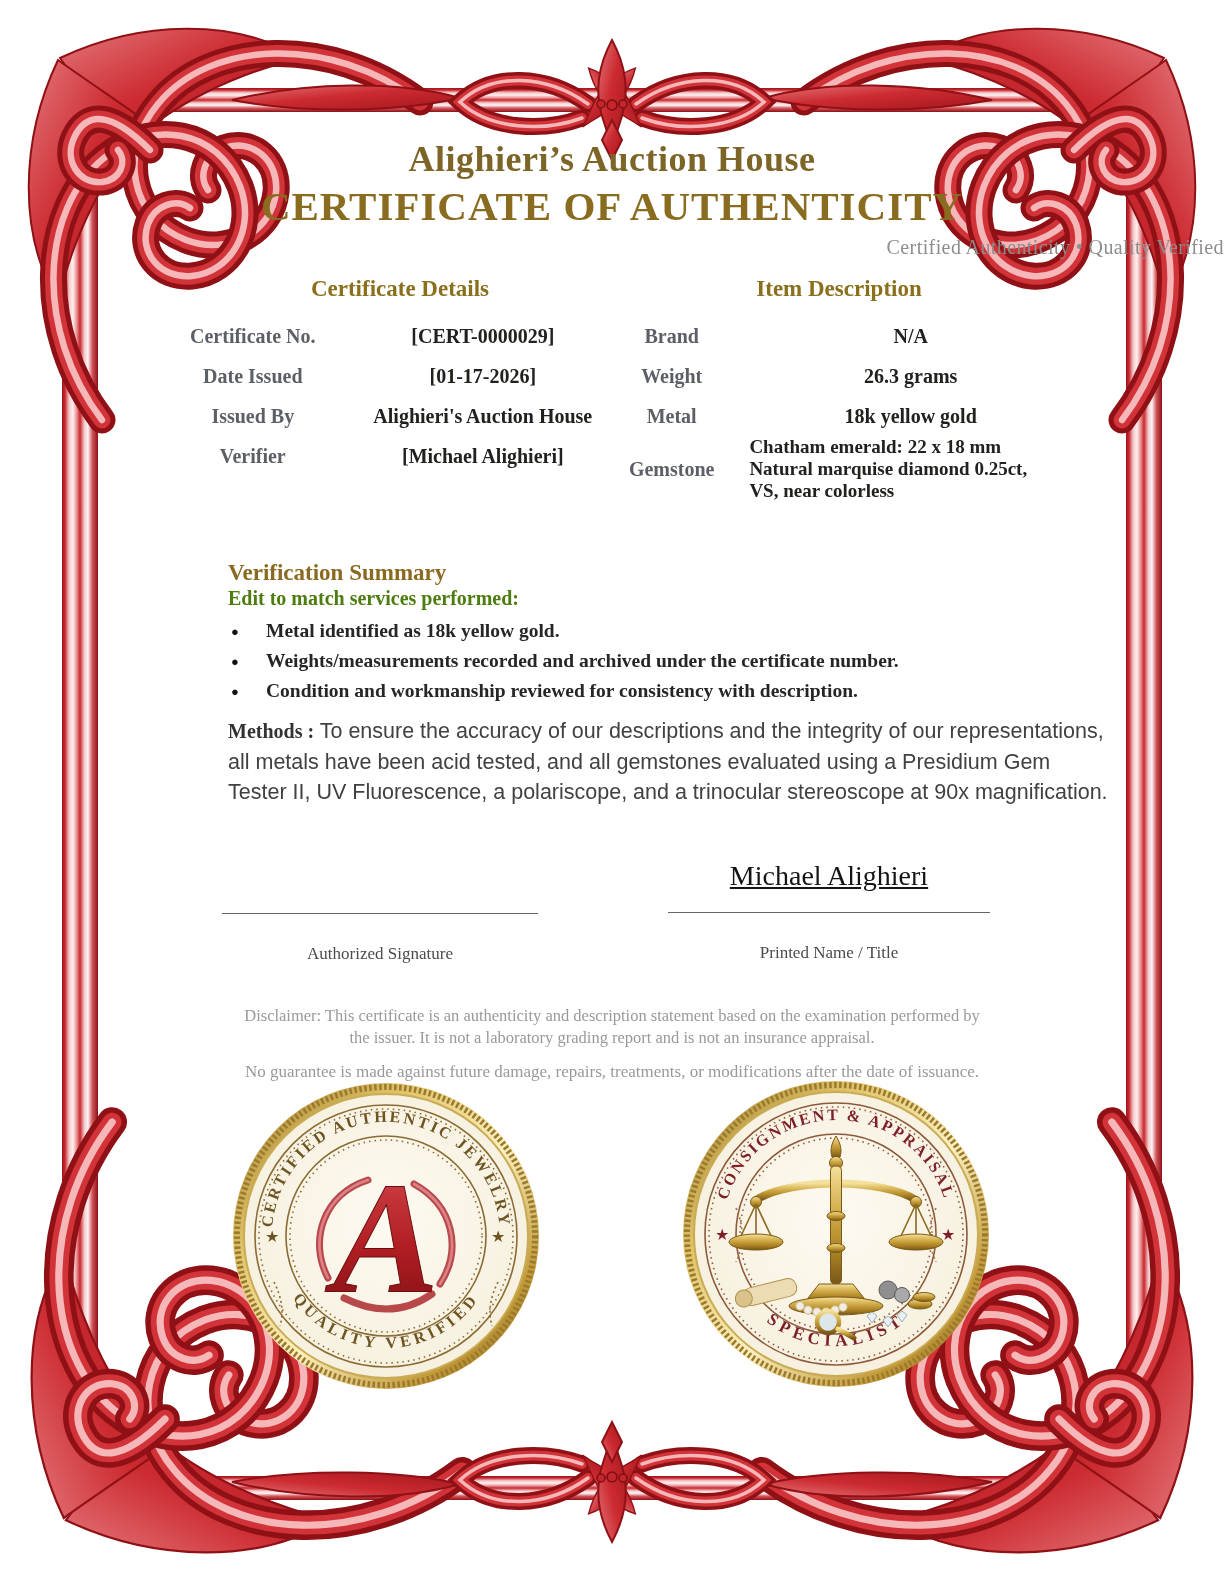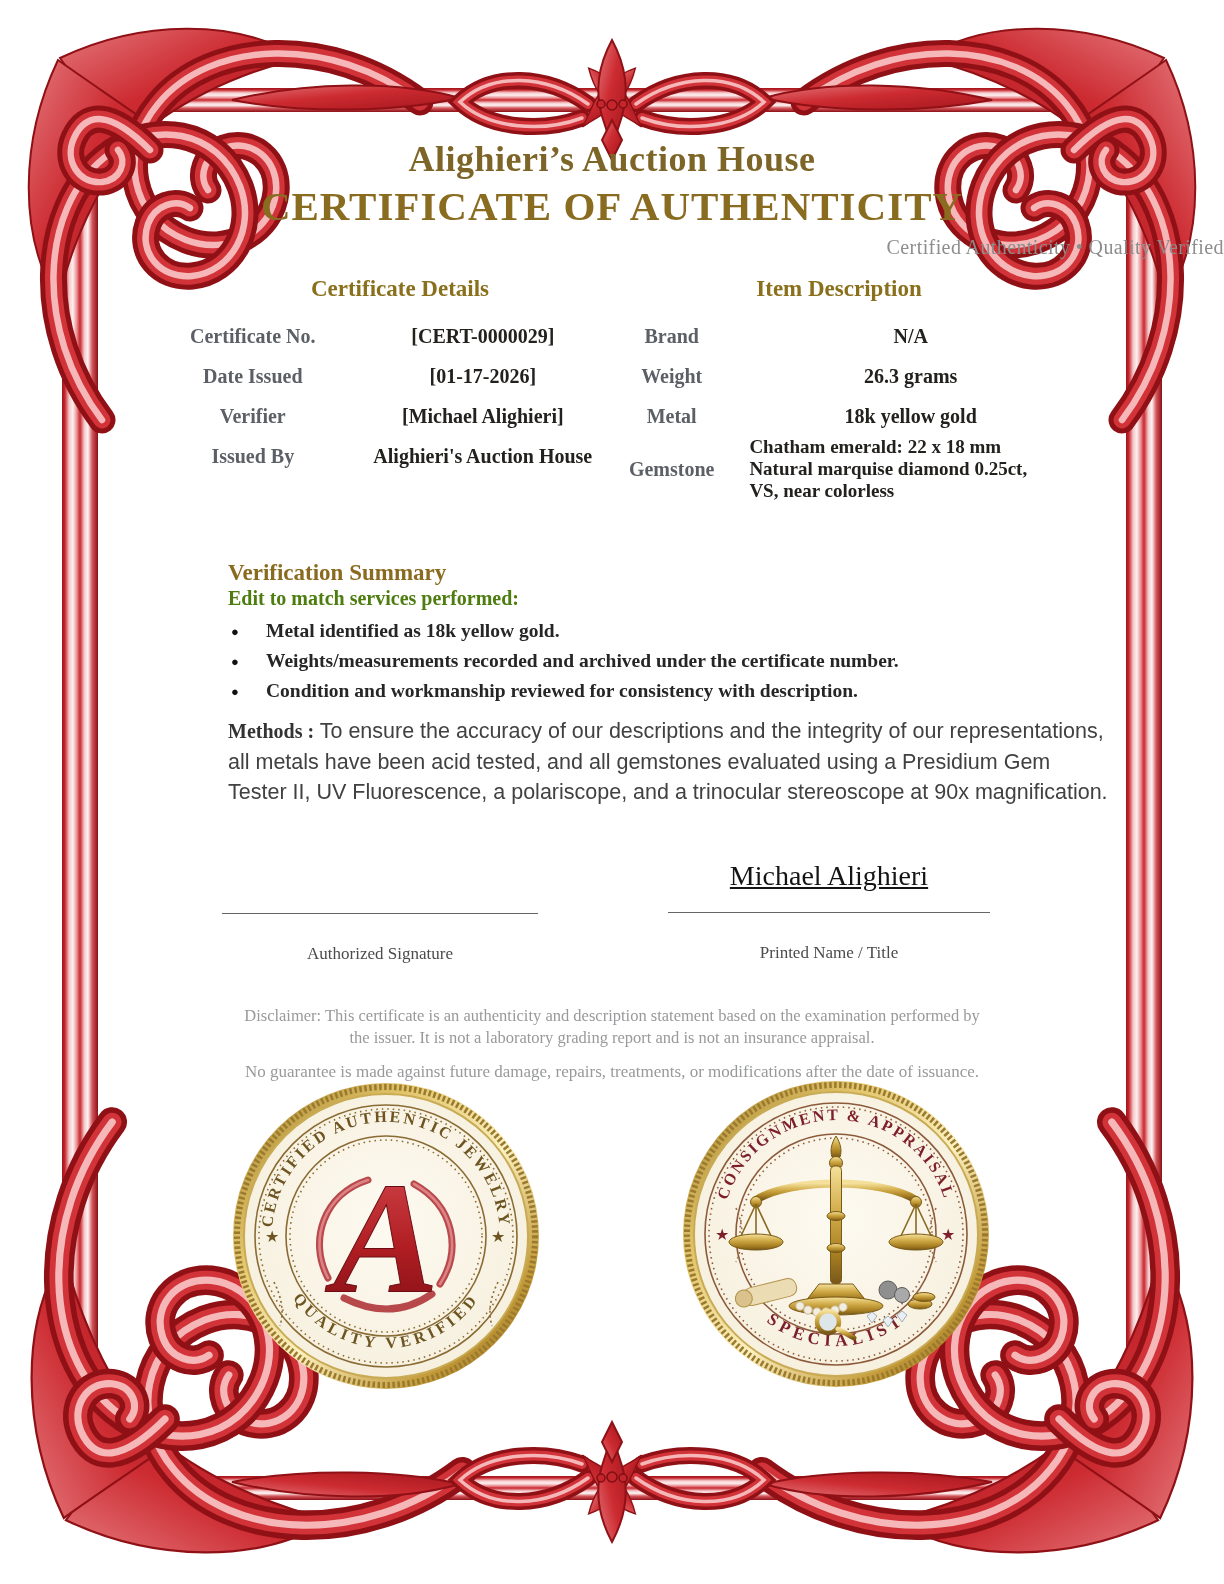--- a/index.html
+++ b/index.html
@@ -311,26 +311,26 @@
     <div class="col-heading">Certificate Details</div>
     <div class="row">
       <div class="lbl">Certificate No.</div>
       <div class="val">[CERT-0000029]</div>
     </div>
     <div class="row">
       <div class="lbl">Date Issued</div>
       <div class="val">[01-17-2026]</div>
     </div>
     <div class="row">
+      <div class="lbl">Issued By</div>
+      <div class="val">Alighieri's Auction House</div>
+    </div>
+    <div class="row">
       <div class="lbl">Verifier</div>
       <div class="val">[Michael Alighieri]</div>
-    </div>
-    <div class="row">
-      <div class="lbl">Issued By</div>
-      <div class="val">Alighieri's Auction House</div>
     </div>
   </div>
 
   <div class="col col-right">
     <div class="col-heading">Item Description</div>
     <div class="row">
       <div class="lbl">Brand</div>
       <div class="val">N/A</div>
     </div>
     <div class="row">

